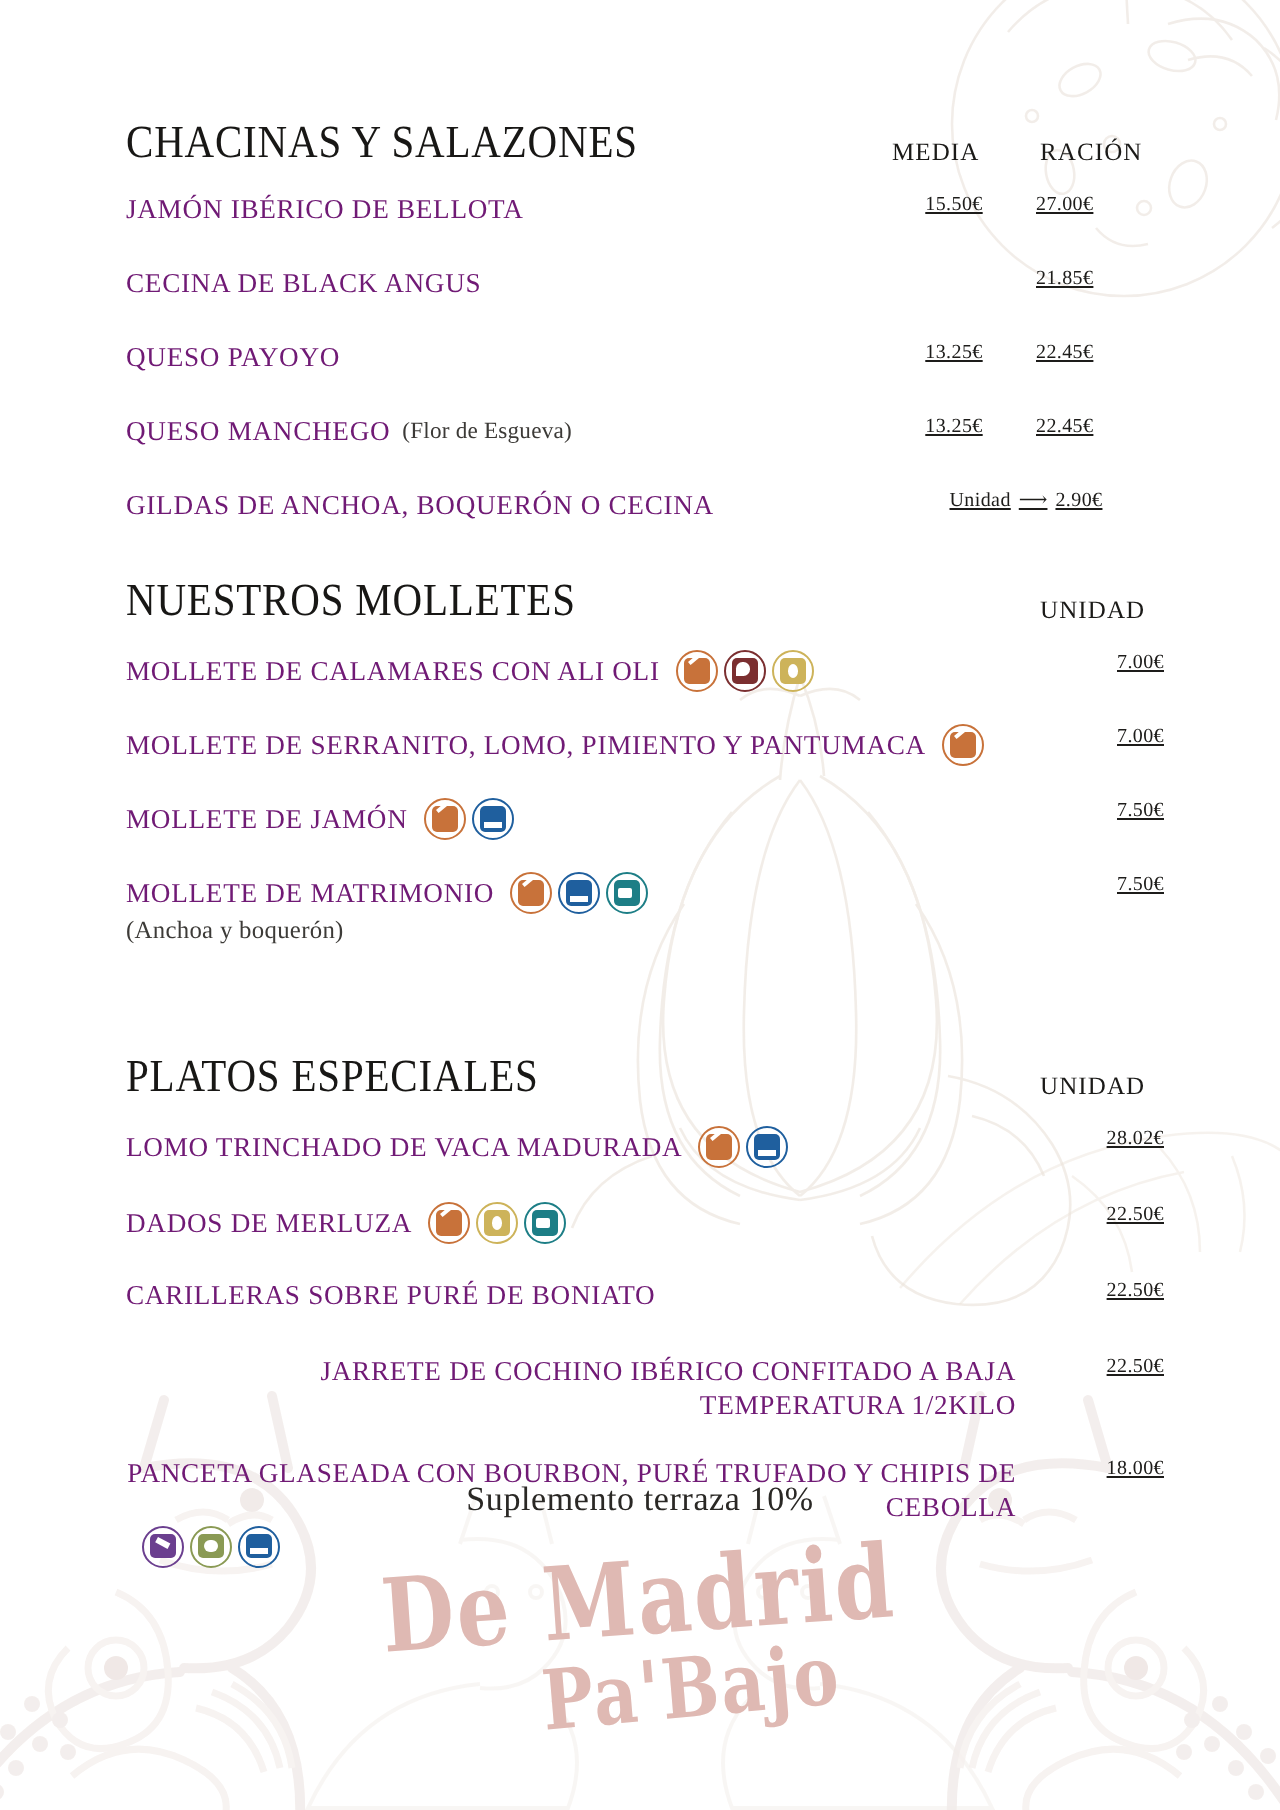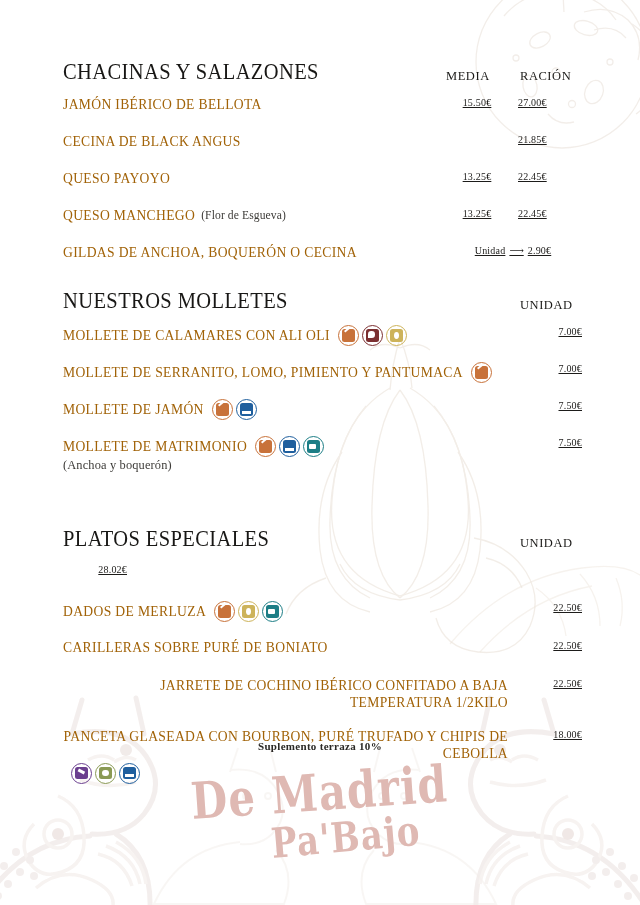--- a/index.html
+++ b/index.html
@@ -92,21 +92,21 @@
   }
   .item-line {
     display: flex;
     align-items: center;
     flex-wrap: wrap;
     gap: 0;
   }
   .item-name {
     font-size: 13.6px;
     letter-spacing: .35px;
-    color: #a16207;
+    color: #701a75;
     line-height: 1.28;
     white-space: nowrap;
   }
   .item-name.wrap { white-space: normal; text-align: right; }
   .item-note {
     font-size: 11.6px;
     color: #3c3a37;
     letter-spacing: .1px;
     margin-left: 6px;
     white-space: nowrap;
@@ -189,24 +189,23 @@
   
   .footer {
     position: absolute;
     left: 0;
     right: 0;
     top: 740px;
     z-index: 3;
     text-align: center;
   }
   .terrace-note {
-    font-size: 11px;
+    font-size: 17px;
     color: #2a2825;
     letter-spacing: .3px;
-    font-weight: bold;
   }
   .logo {
     margin-top: 18px;
     display: inline-block;
     transform: rotate(-4deg);
     color: #dfb9b3;
     line-height: .92;
     user-select: none;
   }
   .logo-line1 {
@@ -512,20 +511,33 @@
         </div>
       </div>
       <div class="section" id="section-especiales">
         <div class="section-head">
           <div class="section-title">PLATOS ESPECIALES</div>
           <div class="col-heads">
             <div class="col-head unidad">UNIDAD</div>
           </div>
         </div>
         <div class="item">
+          <div class="item-main">
+            <div class="item-line">
+              <span class="item-name">LOMO TRINCHADO DE VACA MADURADA</span>
+              <span class="allergens">
+                <span class="allergen" data-glyph="cereal" style="color: rgb(200, 114, 58);">
+                  <span class="glyph"></span>
+                </span>
+                <span class="allergen" data-glyph="fish" style="color: rgb(31, 95, 158);">
+                  <span class="glyph"></span>
+                </span>
+              </span>
+            </div>
+          </div>
           <div class="prices">
             <div class="price unidad">28.02€</div>
           </div>
         </div>
         <div class="item">
           <div class="item-main">
             <div class="item-line">
               <span class="item-name">DADOS DE MERLUZA</span>
               <span class="allergens">
                 <span class="allergen" data-glyph="cereal" style="color: rgb(200, 114, 58);">

